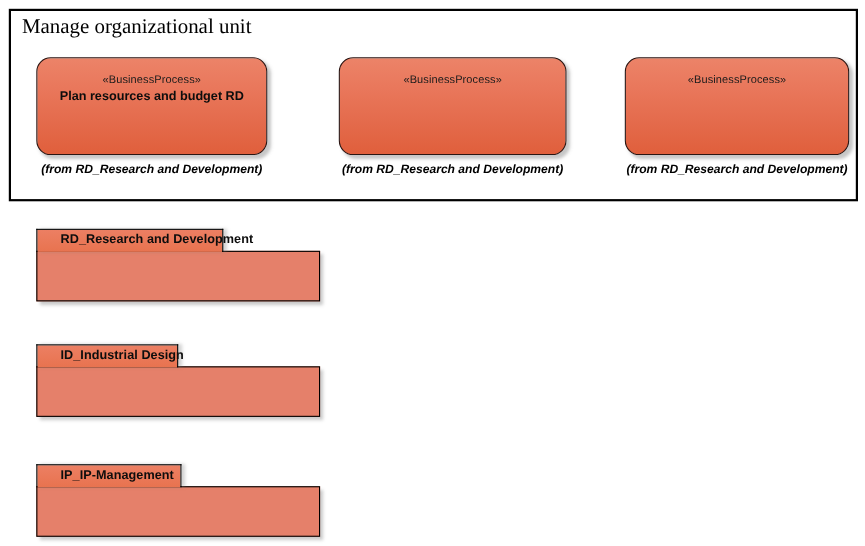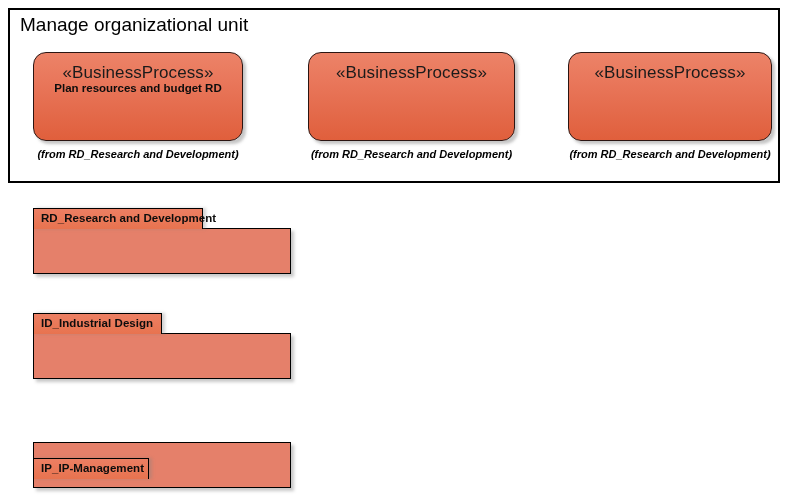--- a/index.html
+++ b/index.html
@@ -27,21 +27,21 @@
     box-sizing: border-box;
     background: #ffffff;
   }
   #frame-title {
     position: absolute;
     left: 10px;
     top: 2px;
     font-size: 19px;
     line-height: 26px;
     color: #000000;
-    font-family: Liberation Sans, sans-serif;
+    font-family: Liberation Serif, serif;
     white-space: nowrap;
   }
 
   
   .bp-node {
     position: absolute;
   }
   .bp-box {
     position: absolute;
     left: 0;
@@ -57,21 +57,21 @@
   .bp-textwrap {
     position: absolute;
     left: 0;
     right: 0;
     top: 12px;
     text-align: center;
     line-height: 15px;
   }
   .bp-stereotype {
     display: block;
-    font-size: 17px;
+    font-size: 10px;
     color: #1b1b1b;
     font-family: "Liberation Sans", sans-serif;
     letter-spacing: 0.1px;
   }
   .bp-name {
     display: block;
     font-size: 11.5px;
     font-weight: bold;
     color: #0d0d0d;
     font-family: "Liberation Sans", sans-serif;
@@ -102,21 +102,21 @@
     height: 21px;
     box-sizing: border-box;
     border: 1.5px solid #000000;
     border-bottom: none;
     background: linear-gradient(180deg, #ec7f63 0%, #e8734f 100%);
     box-shadow: 3px 0 3px rgba(130,130,130,0.35);
     z-index: 2;
   }
   .pkg-tab-label {
     position: absolute;
-    left: 7px;
+    left: 21px;
     top: 3px;
     font-size: 11.5px;
     font-weight: bold;
     color: #0d0d0d;
     font-family: "Liberation Sans", sans-serif;
     white-space: nowrap;
     letter-spacing: 0.05px;
   }
   .pkg-body {
     position: absolute;
@@ -174,17 +174,17 @@
 </div>
 
 <div class="pkg-node" style="left:33px; top:313px;">
   <div class="pkg-tab" style="width:129px;">
     <div class="pkg-tab-label">ID_Industrial Design</div>
   </div>
   <div class="pkg-body"></div>
 </div>
 
 <div class="pkg-node" style="left:33px; top:422px;">
-  <div class="pkg-tab" style="width:116px;margin-top:36px;">
+  <div class="pkg-tab" style="width:132px;">
     <div class="pkg-tab-label">IP_IP-Management</div>
   </div>
   <div class="pkg-body"></div>
 </div>
 
 </body></html>

